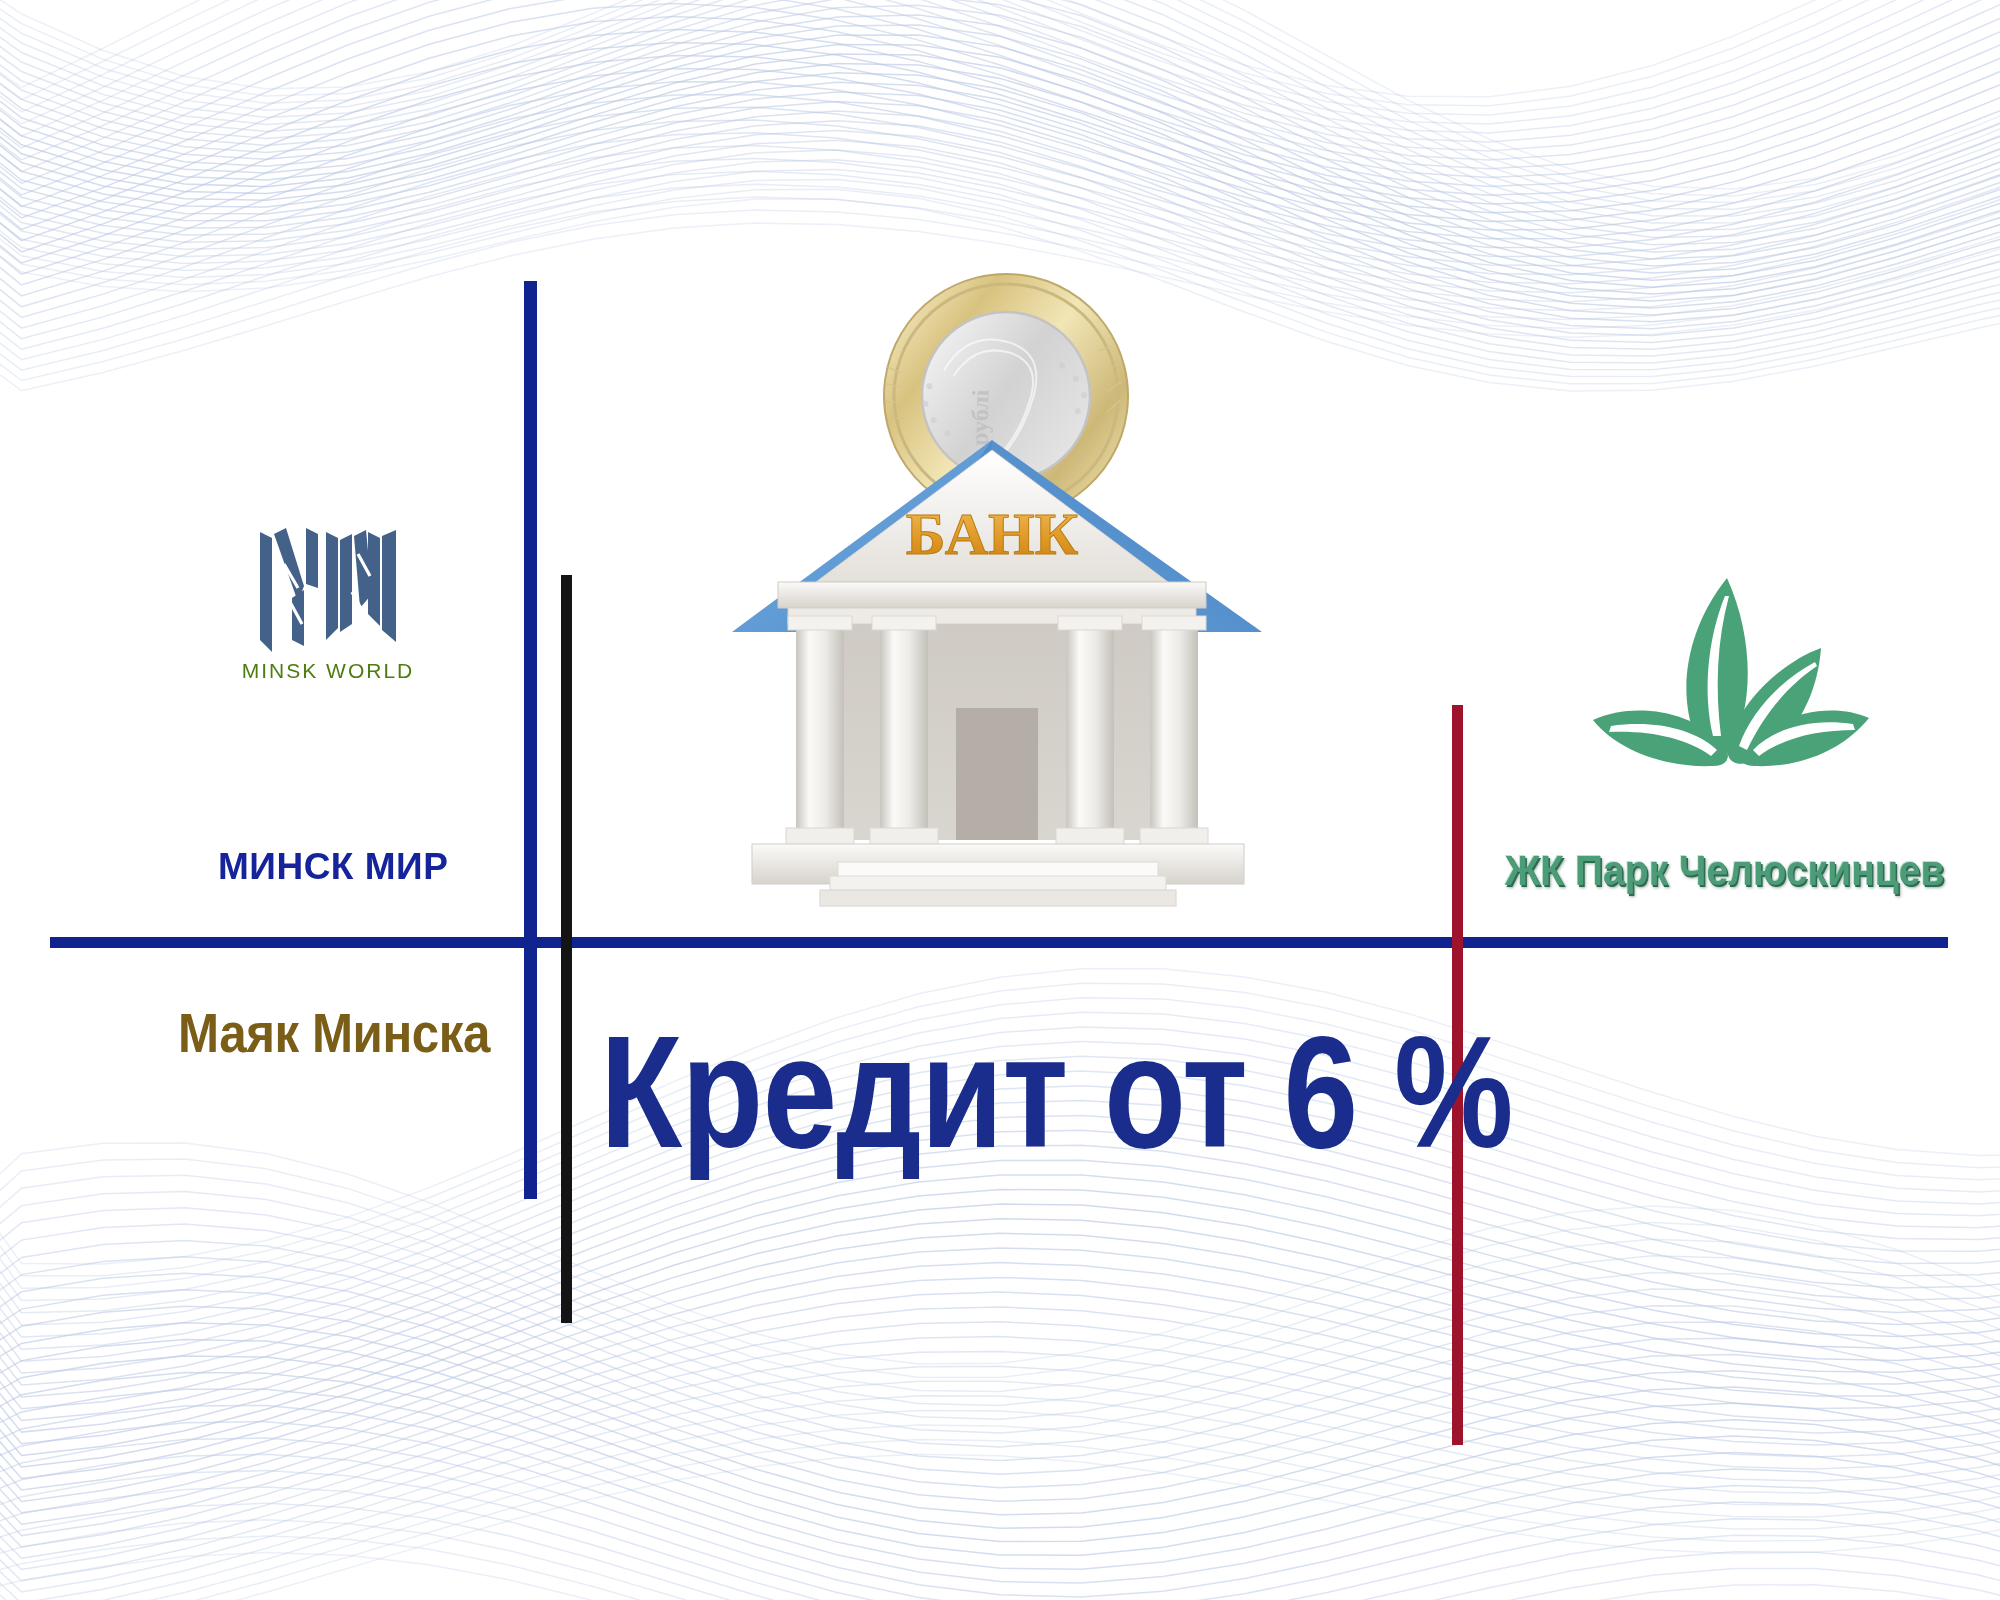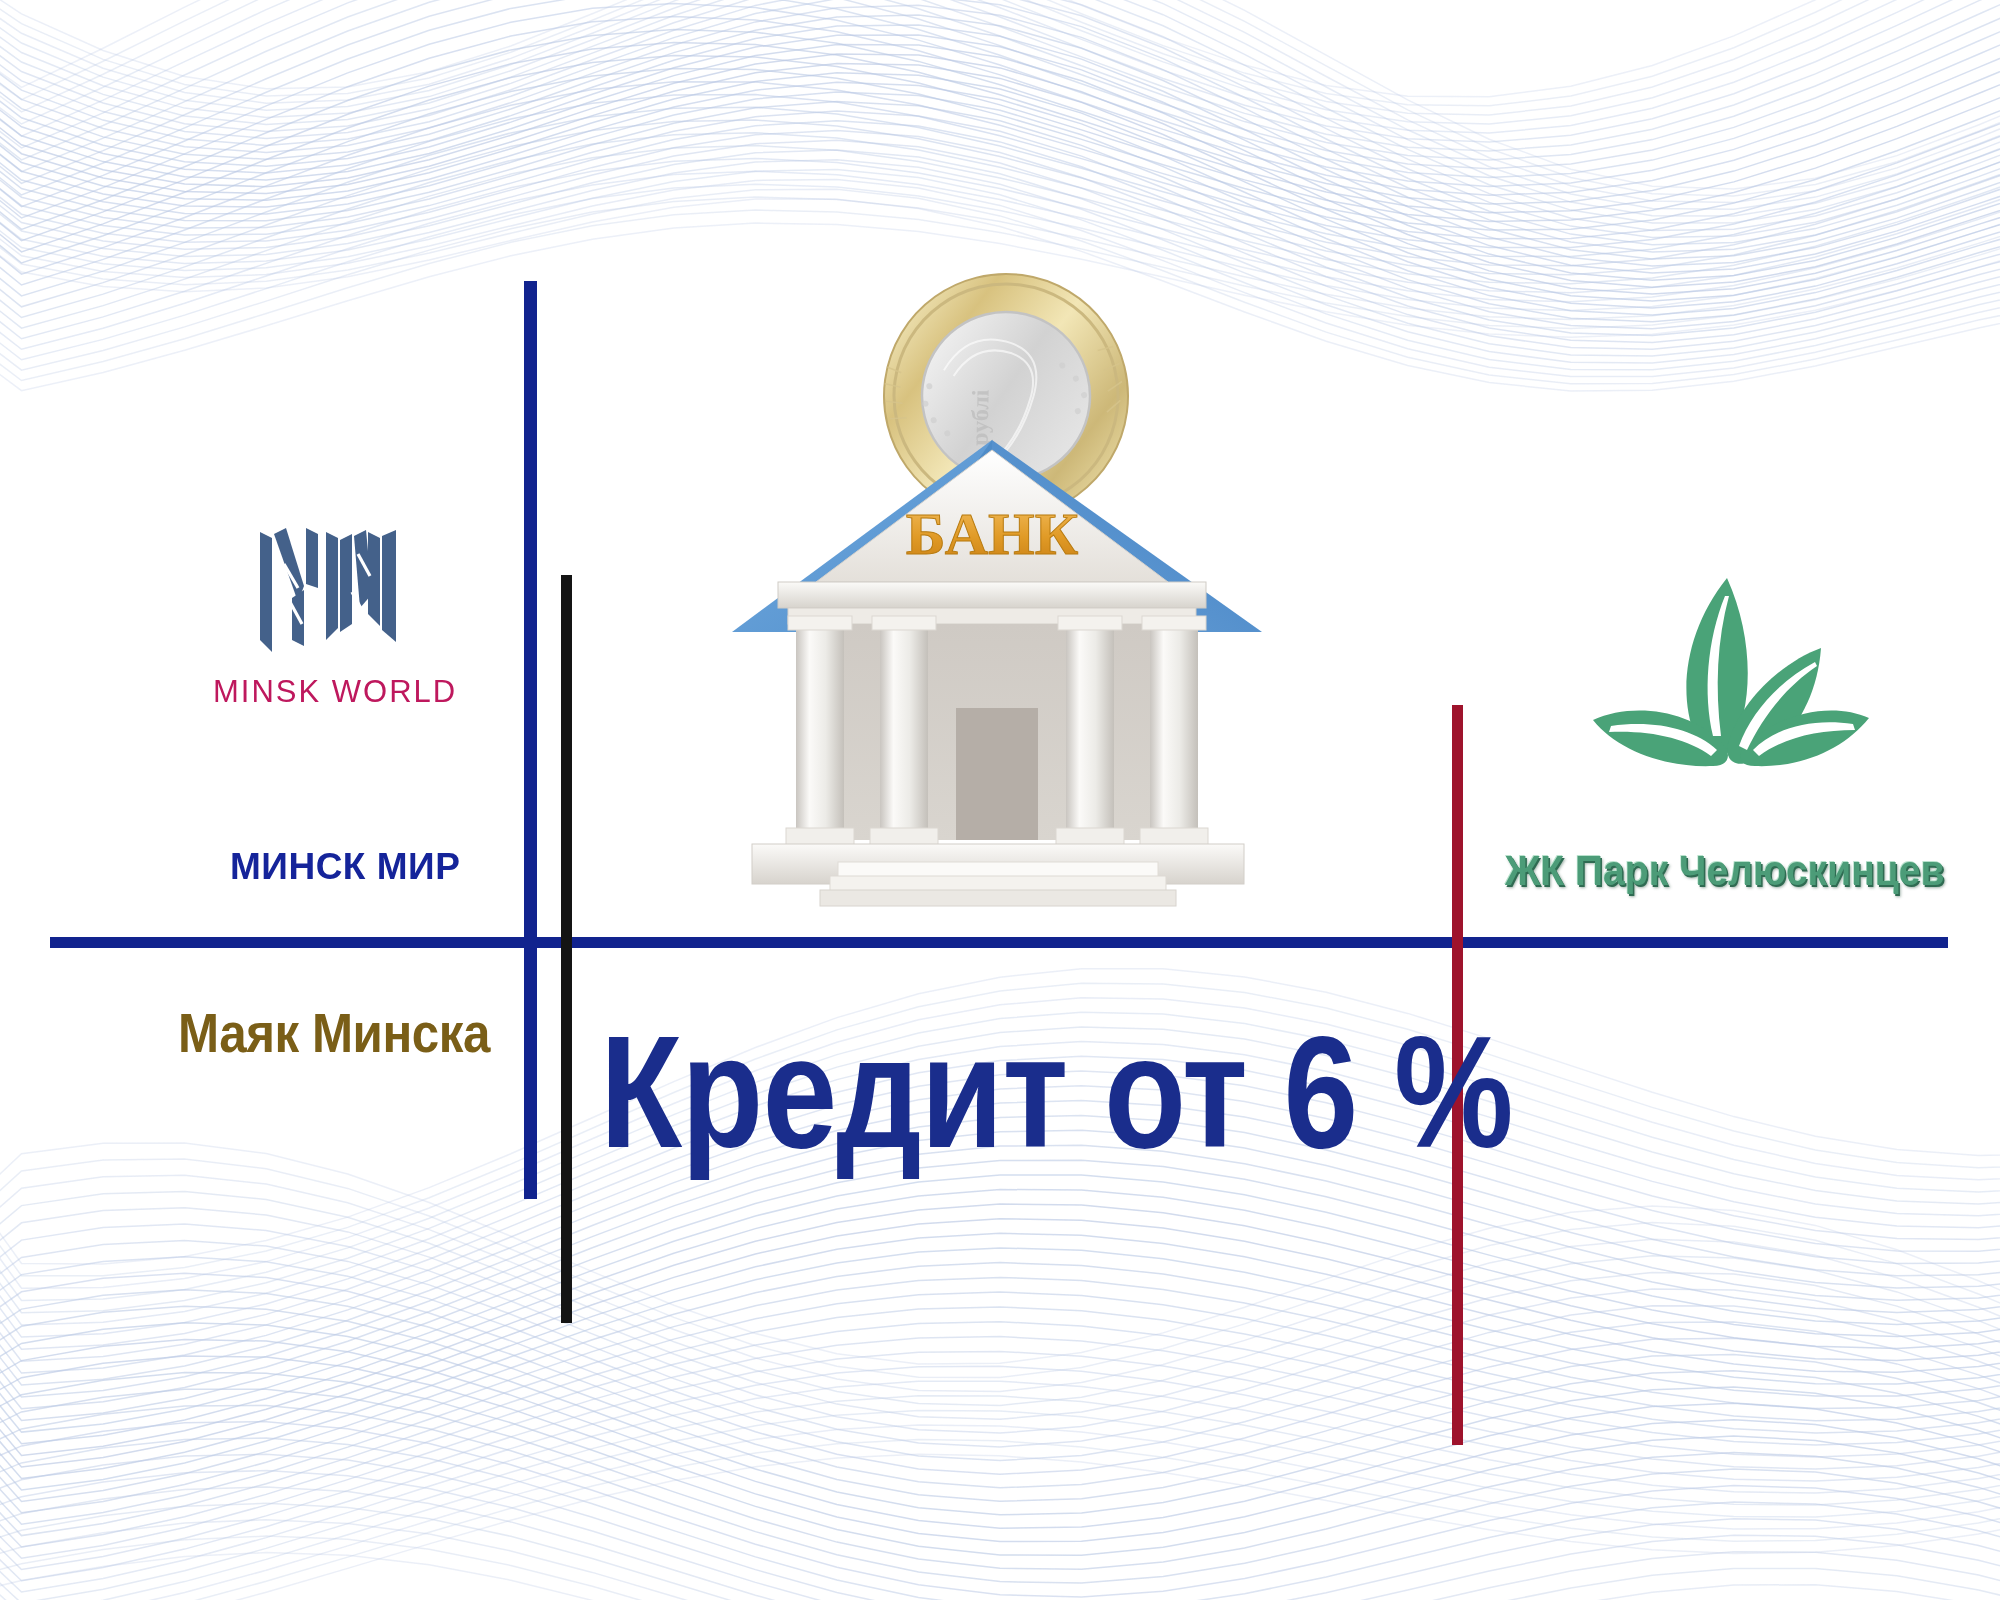--- a/index.html
+++ b/index.html
@@ -66,32 +66,32 @@
     width: 230px;
     height: 180px;
     text-align: center;
   }
   #minsk-world-mark {
     display: block;
     margin: 0 auto;
   }
   #minsk-world-wordmark {
     display: block;
-    margin-top: 18px;
+    margin-top: 3px;
     font-family: "Liberation Sans", sans-serif;
-    font-size: 31px;
+    font-size: 21px;
     letter-spacing: 2.0px;
-    color: #be185d;
+    color: #4d7c0f;
     font-weight: 400;
     white-space: nowrap;
   }
   
   #minsk-mir-caption {
     position: absolute;
-    left: 230px;
+    left: 218px;
     top: 846px;
     font-family: "Liberation Sans", sans-serif;
     font-size: 37px;
     font-weight: 700;
     letter-spacing: 0.5px;
     color: #15249a;
     white-space: nowrap;
   }
   #mayak-minska-caption {
     position: absolute;

